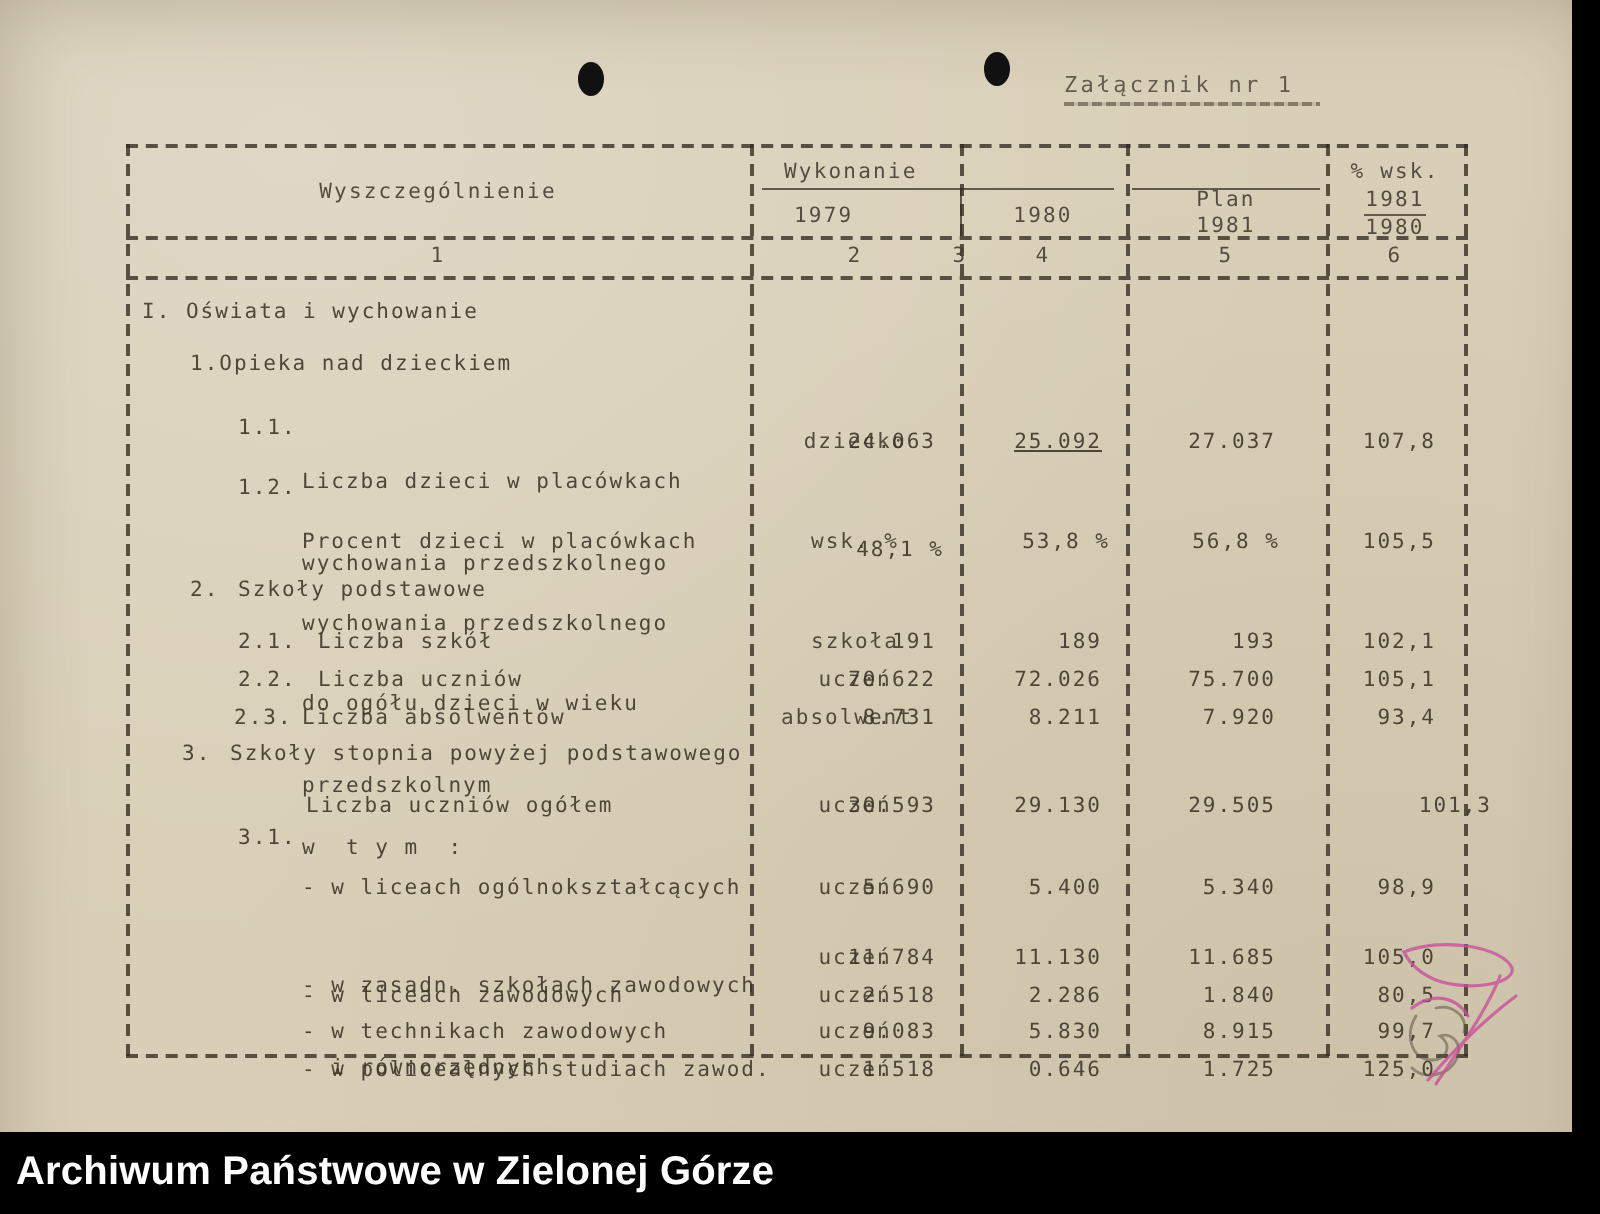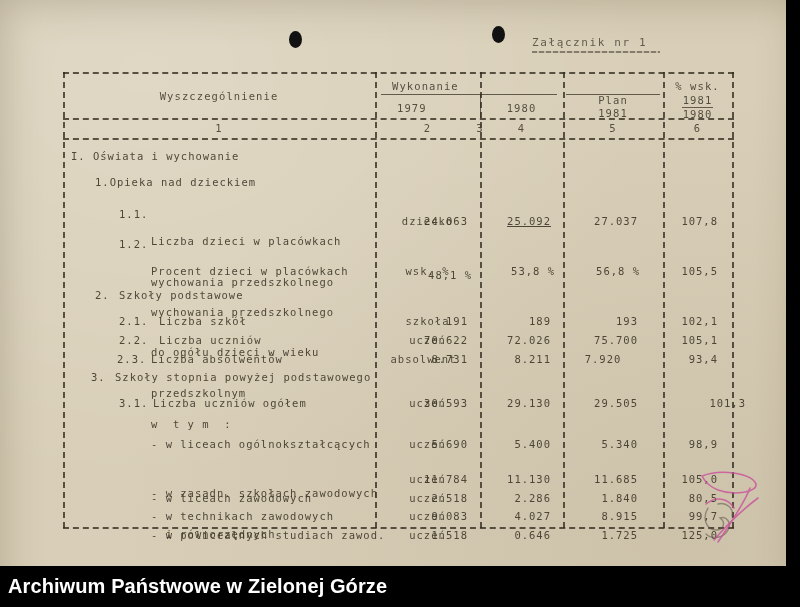--- a/index.html
+++ b/index.html
@@ -275,27 +275,27 @@
     <div class="num-cell" style="left:317px; top:262px; width:88px;">70.622</div>
     <div class="num-cell" style="left:422px; top:262px; width:66px;">72.026</div>
     <div class="num-cell" style="left:505px; top:262px; width:70px;">75.700</div>
     <div class="num-cell" style="left:600px; top:262px; width:55px;">105,1</div>
 
     <div class="cell" style="left:54px; top:281px;">2.3.</div>
     <div class="cell" style="left:88px; top:281px;">Liczba absolwentów</div>
     <div class="unit-cell" style="left:308px; top:281px; width:105px;">absolwent</div>
     <div class="num-cell" style="left:317px; top:281px; width:88px;">8.731</div>
     <div class="num-cell" style="left:422px; top:281px; width:66px;">8.211</div>
-    <div class="num-cell" style="left:505px; top:281px; width:70px;text-align:center;">7.920</div>
+    <div class="num-cell" style="left:505px; top:281px; width:70px;">7.920</div>
     <div class="num-cell" style="left:600px; top:281px; width:55px;">93,4</div>
 
     <div class="cell" style="left:28px; top:299px;">3.</div>
     <div class="cell u" style="left:52px; top:299px;">Szkoły stopnia powyżej podstawowego</div>
 
-    <div class="cell" style="left:56px; top:325px;">3.1.</div>
+    <div class="cell" style="left:56px; top:341px;">3.1.</div>
     <div class="cell" style="left:90px; top:325px;">Liczba uczniów ogółem</div>
     <div class="unit-cell" style="left:312px; top:325px; width:105px;">uczeń</div>
     <div class="num-cell" style="left:317px; top:325px; width:88px;">30.593</div>
     <div class="num-cell" style="left:422px; top:325px; width:66px;">29.130</div>
     <div class="num-cell" style="left:505px; top:325px; width:70px;">29.505</div>
     <div class="num-cell" style="left:628px; top:325px; width:55px;text-align:right;">101,3</div>
 
     <div class="cell" style="left:88px; top:346px;">w  t y m  :</div>
 
     <div class="cell" style="left:88px; top:366px;">- w liceach ogólnokształcących</div>
@@ -318,21 +318,21 @@
     <div class="cell" style="left:88px; top:420px;">- w liceach zawodowych</div>
     <div class="unit-cell" style="left:312px; top:420px; width:105px;">uczeń</div>
     <div class="num-cell" style="left:317px; top:420px; width:88px;">2.518</div>
     <div class="num-cell" style="left:422px; top:420px; width:66px;">2.286</div>
     <div class="num-cell" style="left:505px; top:420px; width:70px;">1.840</div>
     <div class="num-cell" style="left:600px; top:420px; width:55px;">80,5</div>
 
     <div class="cell" style="left:88px; top:438px;">- w technikach zawodowych</div>
     <div class="unit-cell" style="left:312px; top:438px; width:105px;">uczeń</div>
     <div class="num-cell" style="left:317px; top:438px; width:88px;">9.083</div>
-    <div class="num-cell" style="left:422px; top:438px; width:66px;">4.027</div>
+    <div class="num-cell" style="left:422px; top:438px; width:66px;">5.830</div>
     <div class="num-cell" style="left:505px; top:438px; width:70px;">8.915</div>
     <div class="num-cell" style="left:600px; top:438px; width:55px;">99,7</div>
 
     <div class="cell" style="left:88px; top:457px;">- w policealnych studiach zawod.</div>
     <div class="unit-cell" style="left:312px; top:457px; width:105px;">uczeń</div>
     <div class="num-cell" style="left:317px; top:457px; width:88px;">1.518</div>
     <div class="num-cell" style="left:422px; top:457px; width:66px;">0.646</div>
     <div class="num-cell" style="left:505px; top:457px; width:70px;">1.725</div>
     <div class="num-cell" style="left:600px; top:457px; width:55px;">125,0</div>
 

